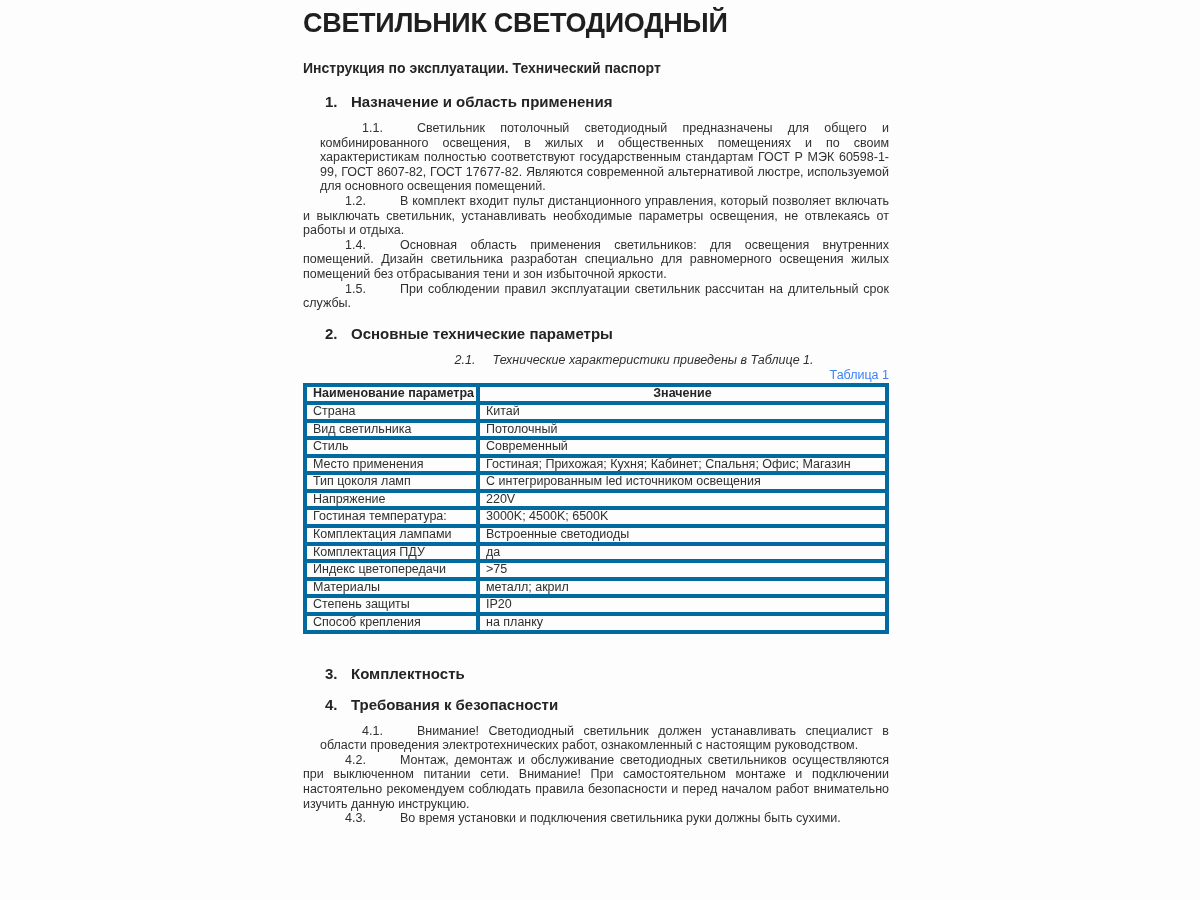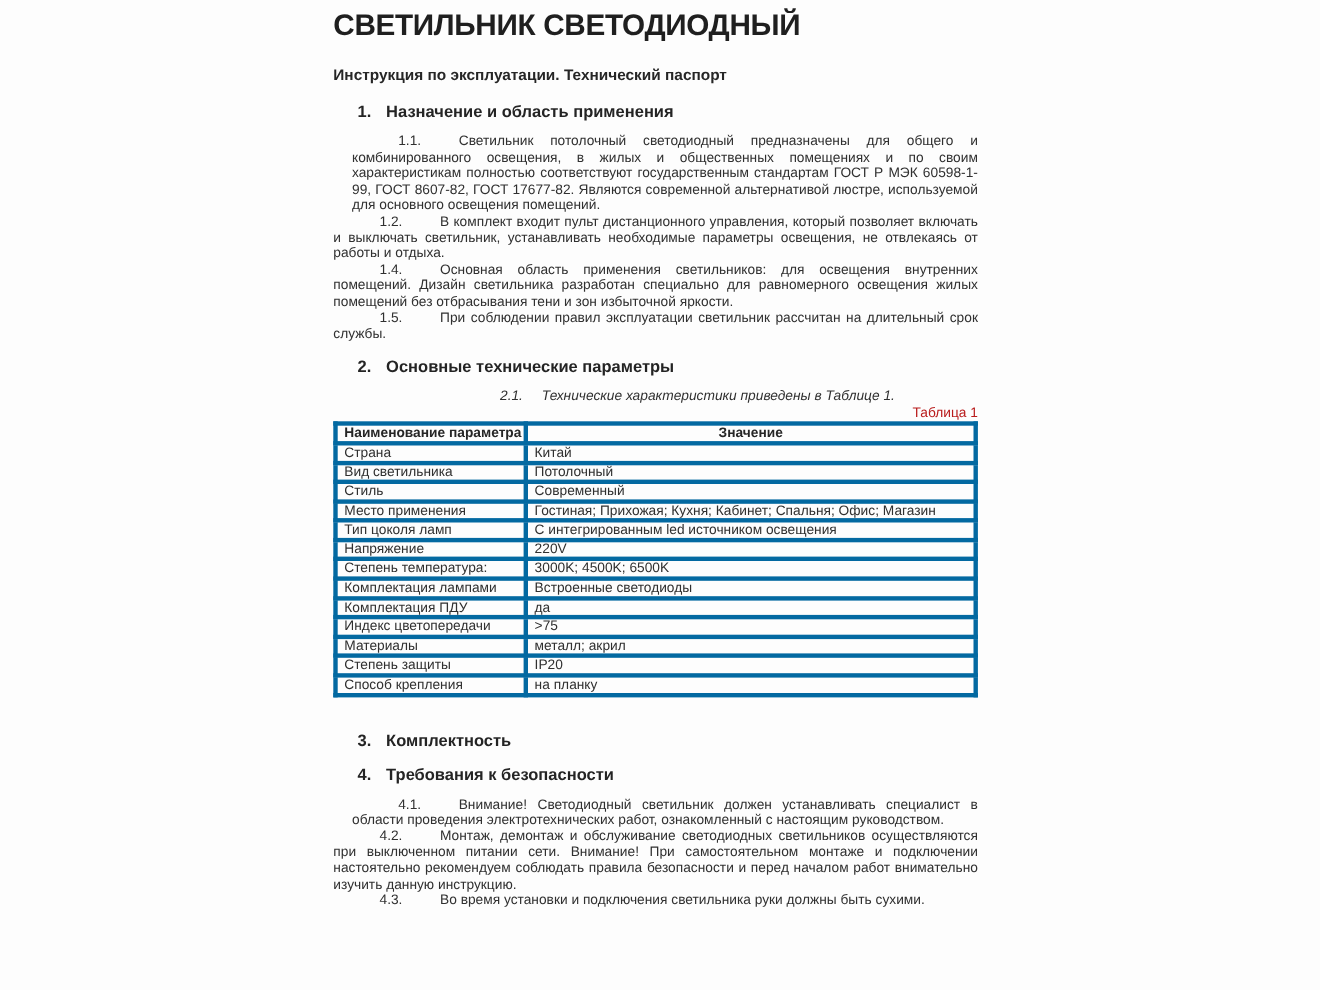--- a/index.html
+++ b/index.html
@@ -62,21 +62,21 @@
     display: inline-block;
     min-width: 55px;
     text-indent: 0;
   }
   .para.single { text-align: center; font-style: italic; }
   .table-caption {
     font-size: 12.5px;
     line-height: 14px;
     text-align: right;
     margin-top: 1px;
-    color: #b91c1c;
+    color: #3b82f6;
   }
   table.spec {
     width: 100%;
     border-collapse: collapse;
     margin-top: 1px;
     table-layout: fixed;
   }
   table.spec col.c1 { width: 173px; }
   table.spec th, table.spec td {
     border: 4px solid #0369a1;
@@ -159,21 +159,21 @@
           </tr>
         <tr>
             <td>Тип цоколя ламп</td>
             <td>С интегрированным led источником освещения</td>
           </tr>
         <tr>
             <td>Напряжение</td>
             <td>220V</td>
           </tr>
         <tr>
-            <td>Степень температура:</td>
+            <td>Гостиная температура:</td>
             <td>3000K; 4500K; 6500K</td>
           </tr>
         <tr>
             <td>Комплектация лампами</td>
             <td>Встроенные светодиоды</td>
           </tr>
         <tr>
             <td>Комплектация ПДУ</td>
             <td>да</td>
           </tr>

